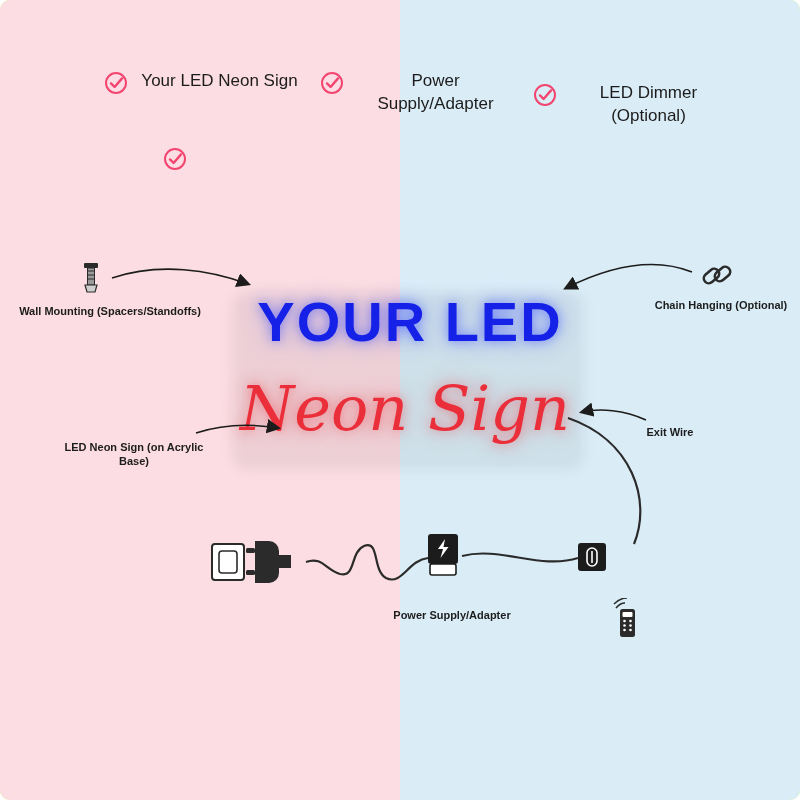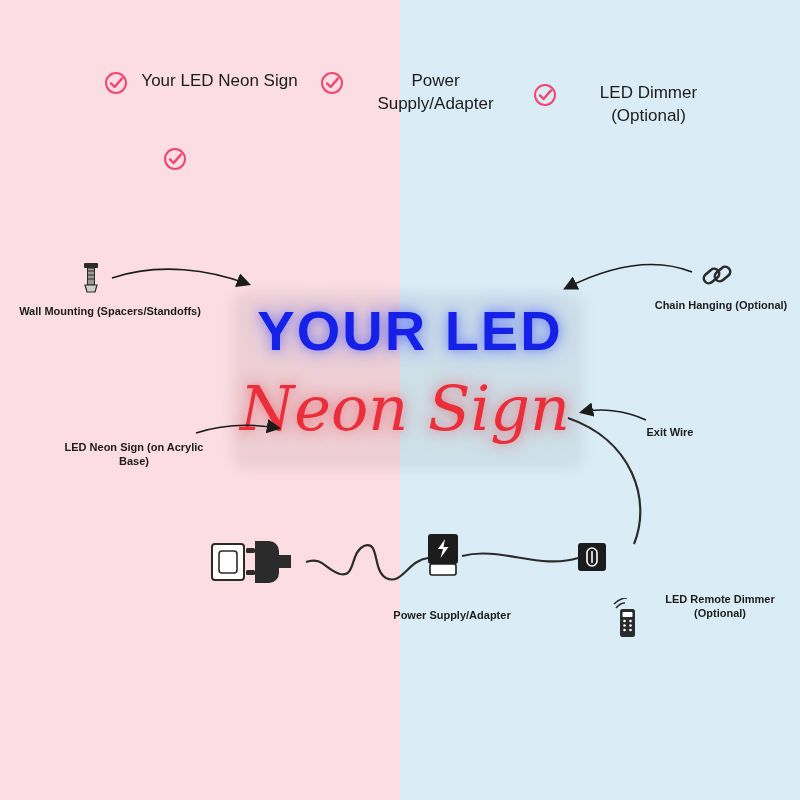--- a/index.html
+++ b/index.html
@@ -7,20 +7,21 @@
     padding: 0;
     background: #ffffff;
   }
   #stage {
     position: relative;
     width: 800px;
     height: 800px;
     overflow: hidden;
     background: #bef264;
     font-family: "Liberation Sans", sans-serif;
+    border-radius: 10px;
   }
   .bg-left, .bg-right {
     position: absolute;
     top: 0;
     height: 800px;
   }
   .bg-left  { left: 0;   width: 400px; background: #fbdde3; }
   .bg-right { left: 400px; width: 400px; background: #daedf7; }
 
   
@@ -58,21 +59,21 @@
     top: 292px;
     width: 352px;
     height: 178px;
     background: rgba(0,0,0,0.055);
     border-radius: 14px;
     filter: blur(6px);
   }
   #sign-led {
     position: absolute;
     left: 240px;
-    top: 298px;
+    top: 289px;
     width: 340px;
     text-align: center;
     font-family: "Liberation Sans", sans-serif;
     font-weight: bold;
     font-size: 56px;
     letter-spacing: 2px;
     color: #1621e8;
     text-shadow: 0 0 12px rgba(40,60,255,0.55), 0 0 26px rgba(40,60,255,0.3);
   }
   #sign-script {
@@ -235,15 +236,14 @@
       <rect x="587" y="548" width="10" height="18" rx="5" fill="none" stroke="#ffffff" stroke-width="1.6"></rect>
       <line x1="592" y1="551" x2="592" y2="563" stroke="#ffffff" stroke-width="1.6"></line>
     </g>
   </svg>
 
   <div class="callout" id="lbl-wall">Wall Mounting (Spacers/Standoffs)</div>
   <div class="callout" id="lbl-chain">Chain Hanging (Optional)</div>
   <div class="callout" id="lbl-neon">LED Neon Sign (on Acrylic Base)</div>
   <div class="callout" id="lbl-exit">Exit Wire</div>
   <div class="callout" id="lbl-power">Power Supply/Adapter</div>
-  <div class="callout" id="lbl-dimmer">LED Remote Dimmer (Optional)</div>
 
 </div>
 
 </body></html>

